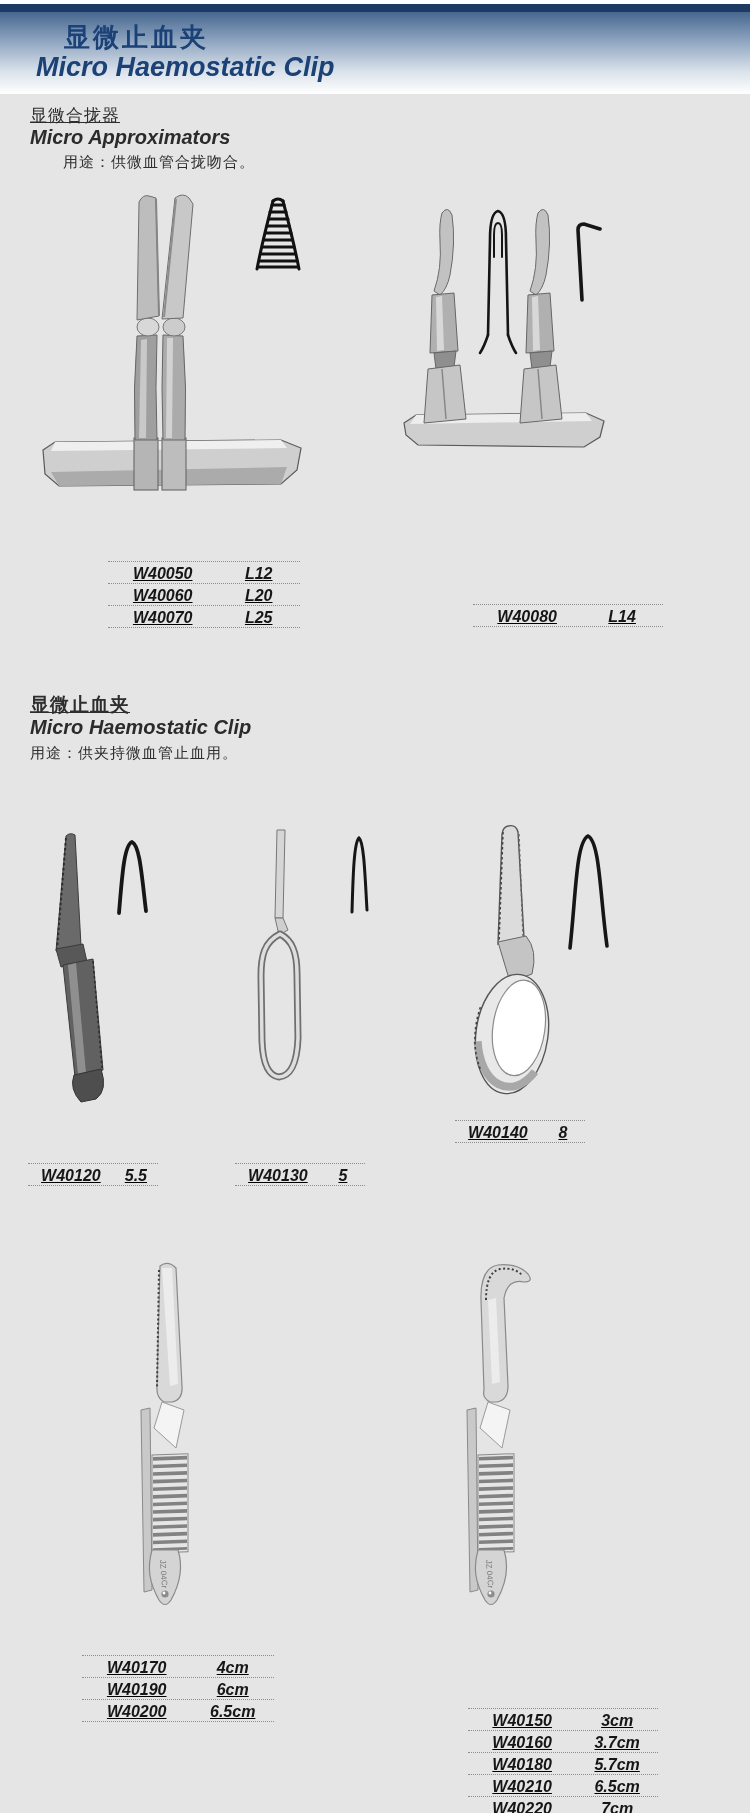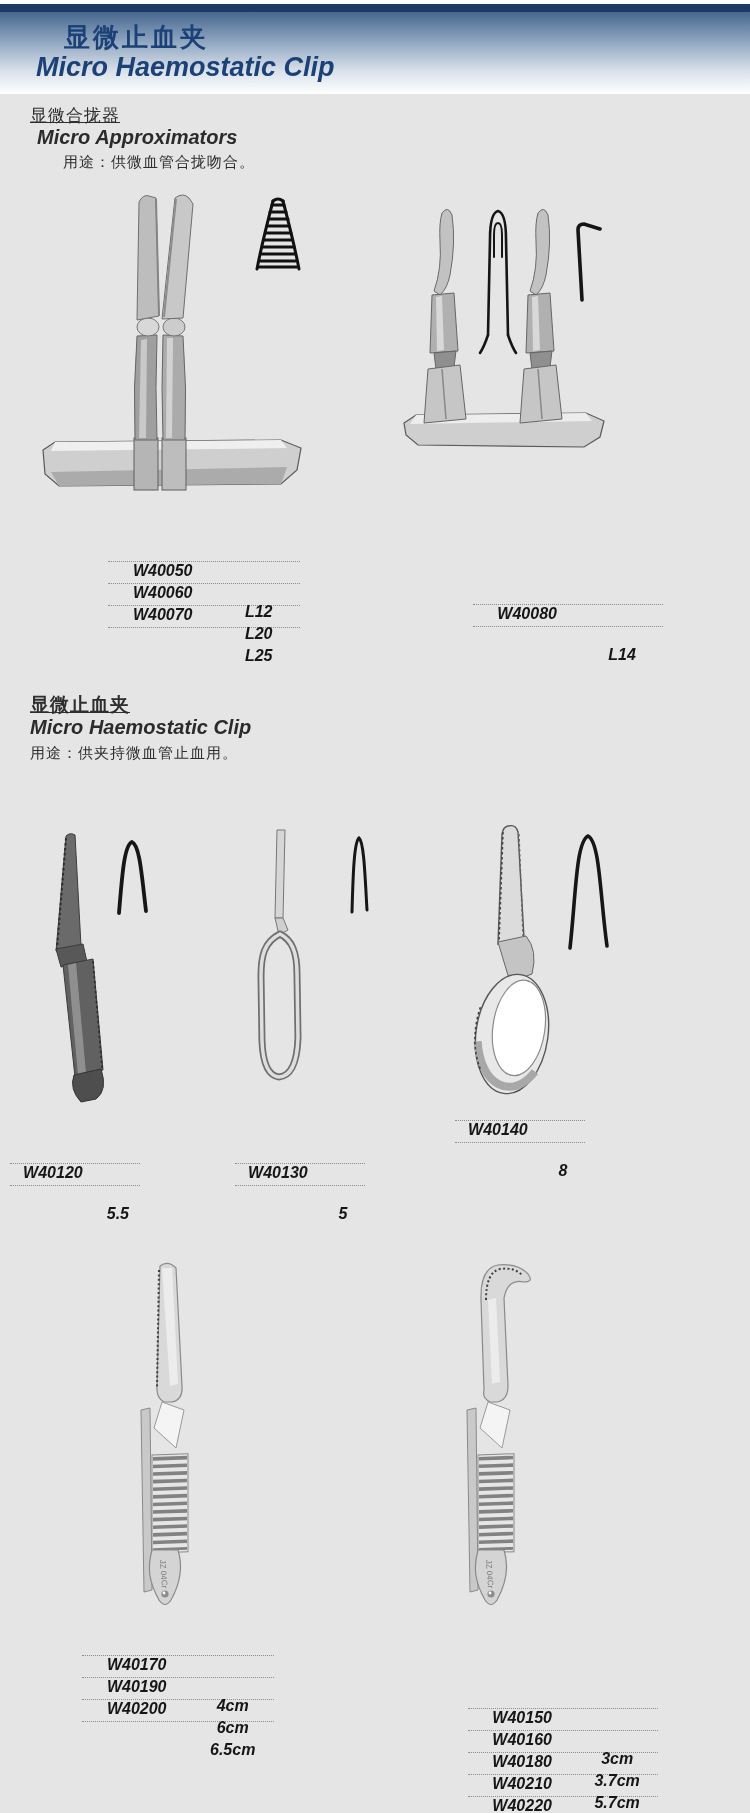--- a/index.html
+++ b/index.html
@@ -18,21 +18,21 @@
           font-weight:bold;color:#1b4176;}
 
   
   .sec-zh{position:absolute;font-size:17px;color:#2e2e2e;letter-spacing:1px;text-decoration:underline;}
   .sec-zh.bold{font-weight:bold;font-size:19px;}
   .sec-en{position:absolute;font-size:20px;font-style:italic;font-weight:bold;color:#2b2b2b;}
   .sec-usage{position:absolute;font-size:15px;color:#2f2f2f;letter-spacing:1px;}
 
   
   .dtable{position:absolute;}
-  .trow{display:flex;align-items:flex-start;height:21px;border-top:1px dotted #8d8d8d;}
+  .trow{display:flex;align-items:flex-end;height:21px;border-top:1px dotted #8d8d8d;text-decoration:underline;}
   .dtable .trow:last-child{border-bottom:1px dotted #8d8d8d;}
   .tc{font-style:italic;font-weight:600;font-size:16px;color:#161616;text-align:center;}
   .tc.code{width:57%;}
   .tc.size{width:43%;margin-top:41px;}
   .dtable.narrow .tc.code{width:66%;}
   .dtable.narrow .tc.size{width:34%;}
 
   svg{display:block;}
 </style>
 </head>
@@ -40,21 +40,21 @@
 
 <div class="page">
 
   <div class="top-gap"></div>
   <div class="navy-bar"></div>
   <div class="grad-band"></div>
   <div class="hdr-zh">显微止血夹</div>
   <div class="hdr-en">Micro Haemostatic Clip</div>
 
   <div class="sec-zh" style="left:30px;top:104px;">显微合拢器</div>
-  <div class="sec-en" style="left:30px;top:126px;margin-left:7px;">Micro Approximators</div>
+  <div class="sec-en" style="left:30px;top:126px;">Micro Approximators</div>
   <div class="sec-usage" style="left:30px;top:153px;margin-left:33px;">用途：供微血管合拢吻合。</div>
 
   <svg class="abs" style="left:35px;top:188px;" width="270" height="318" viewBox="0 0 270 318">
 
     <polygon points="8,262 20,254 246,252 266,260 262,282 246,296 24,298 10,286" fill="#cfcfcf" stroke="#5a5a5a" stroke-width="1.2"></polygon>
     <polygon points="20,254 246,252 252,260 16,263" fill="#efefef" stroke="none"></polygon>
     <polygon points="16,284 252,279 246,296 24,298" fill="#ababab" stroke="none"></polygon>
 
     <rect x="99" y="250" width="24" height="52" fill="#b5b5b5" stroke="#5e5e5e"></rect>
     <rect x="127" y="250" width="24" height="52" fill="#bdbdbd" stroke="#5e5e5e"></rect>
@@ -187,21 +187,21 @@
       <ellipse cx="48" cy="205" rx="26" ry="48" fill="#ffffff" stroke="#8a8a8a" stroke-width="1.2"></ellipse>
       <path d="M9,224 A36,58 0 0 0 70,246" stroke="#a8a8a8" stroke-width="8" fill="none"></path>
       <path d="M7,190 A36,60 0 0 0 16,252" stroke="#3f3f3f" stroke-width="1.6" stroke-dasharray="2.5,2.5" fill="none"></path>
     </g>
   </svg>
 
   <svg class="abs" style="left:564px;top:822px;" width="48" height="132" viewBox="0 0 48 132">
     <path d="M6,126 C12,72 12,20 24,14 C36,20 36,74 43,124" stroke="#161616" stroke-width="3.6" fill="none" stroke-linecap="round"></path>
   </svg>
 
-  <div class="dtable narrow" style="left:10px;top:1163px;width:130px;">
+  <div class="dtable narrow" style="left:28px;top:1163px;width:130px;">
     <div class="trow">
       <span class="tc code">W40120</span>
       <span class="tc size">5.5</span>
     </div>
   </div>
   <div class="dtable narrow" style="left:235px;top:1163px;width:130px;">
     <div class="trow">
       <span class="tc code">W40130</span>
       <span class="tc size">5</span>
     </div>

